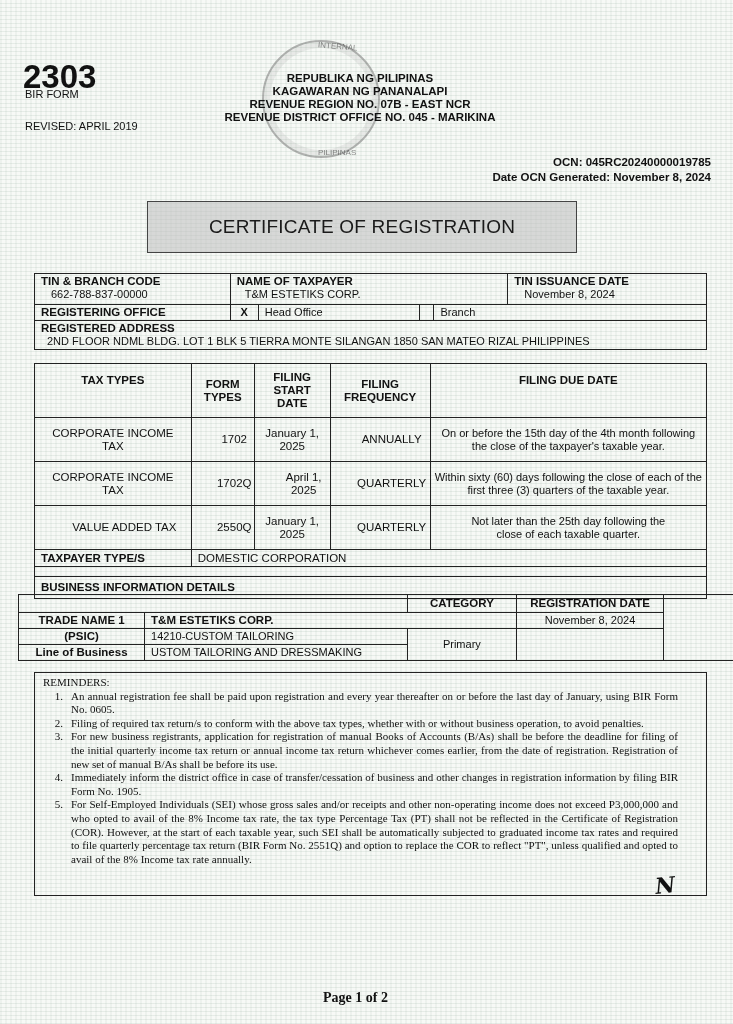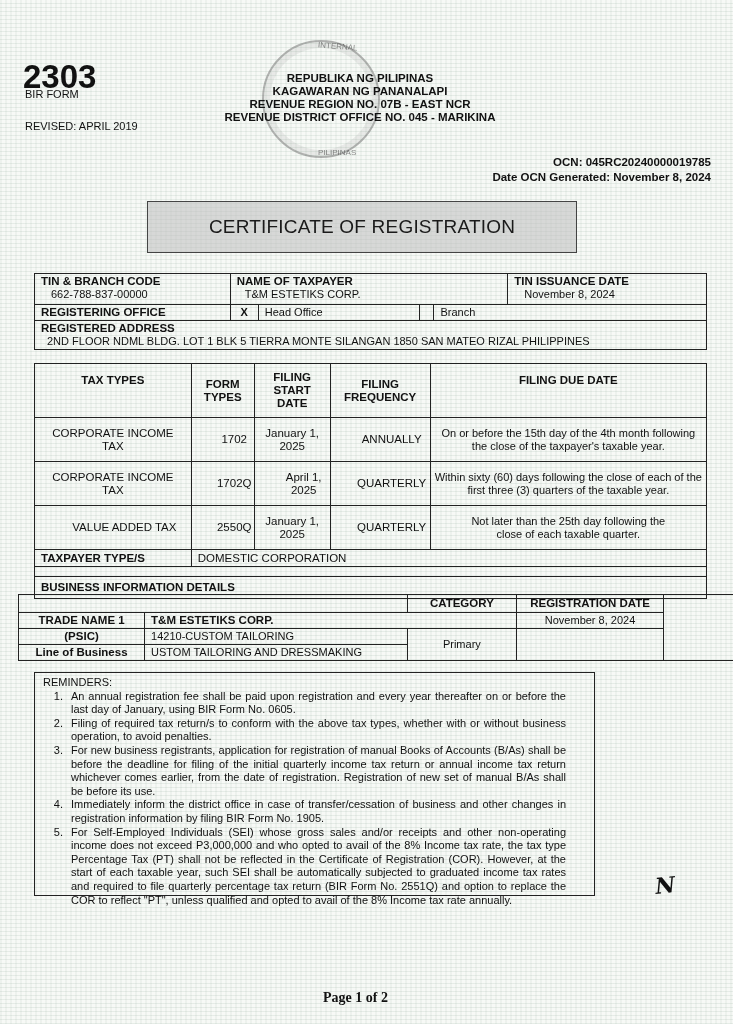--- a/index.html
+++ b/index.html
@@ -65,24 +65,24 @@
   .tax-table td.gap { height: 10px; border-left: 1px solid #222; border-right: 1px solid #222; border-top: none; border-bottom: none; }
 
   .biz-table { left: 18px; top: 594px; width: 720px; }
   .biz-table td { line-height: 13px; vertical-align: middle; padding: 1px 6px; }
   .biz-table td.lbl { font-weight: bold; text-align: center; font-size: 11.5px; margin-top: 48px; }
   .biz-table td.c { text-align: center; }
   .biz-table td.cat { font-weight: bold; text-align: center; font-size: 11.5px; }
 
   
   .reminders {
-    left: 34px; top: 672px; width: 561px; height: 224px;
+    left: 34px; top: 672px; width: 673px; height: 224px;
     border: 1.2px solid #222;
     padding: 3px 24px 0 8px;
-    font-size: 11px; line-height: 13.6px;
+    font-size: 11px; line-height: 13.6px; font-family: Liberation Serif, serif;
   }
   .reminders .rem-title { font-size: 11px; }
   .reminders ol { list-style: none; }
   .reminders li { display: flex; text-align: justify; }
   .reminders li .num { width: 28px; flex: 0 0 28px; text-align: right; padding-right: 8px; }
   .reminders li .txt { flex: 1; padding-right: 4px; }
 
   .signature { left: 655px; top: 872px; font-size: 22px; font-weight: bold; font-style: italic; transform: rotate(-6deg); color: #111; font-family: "DejaVu Serif", serif; }
   .page-num { left: 323px; top: 990px; font-family: "Liberation Serif", serif; font-size: 14px; font-weight: bold; }
 </style>

